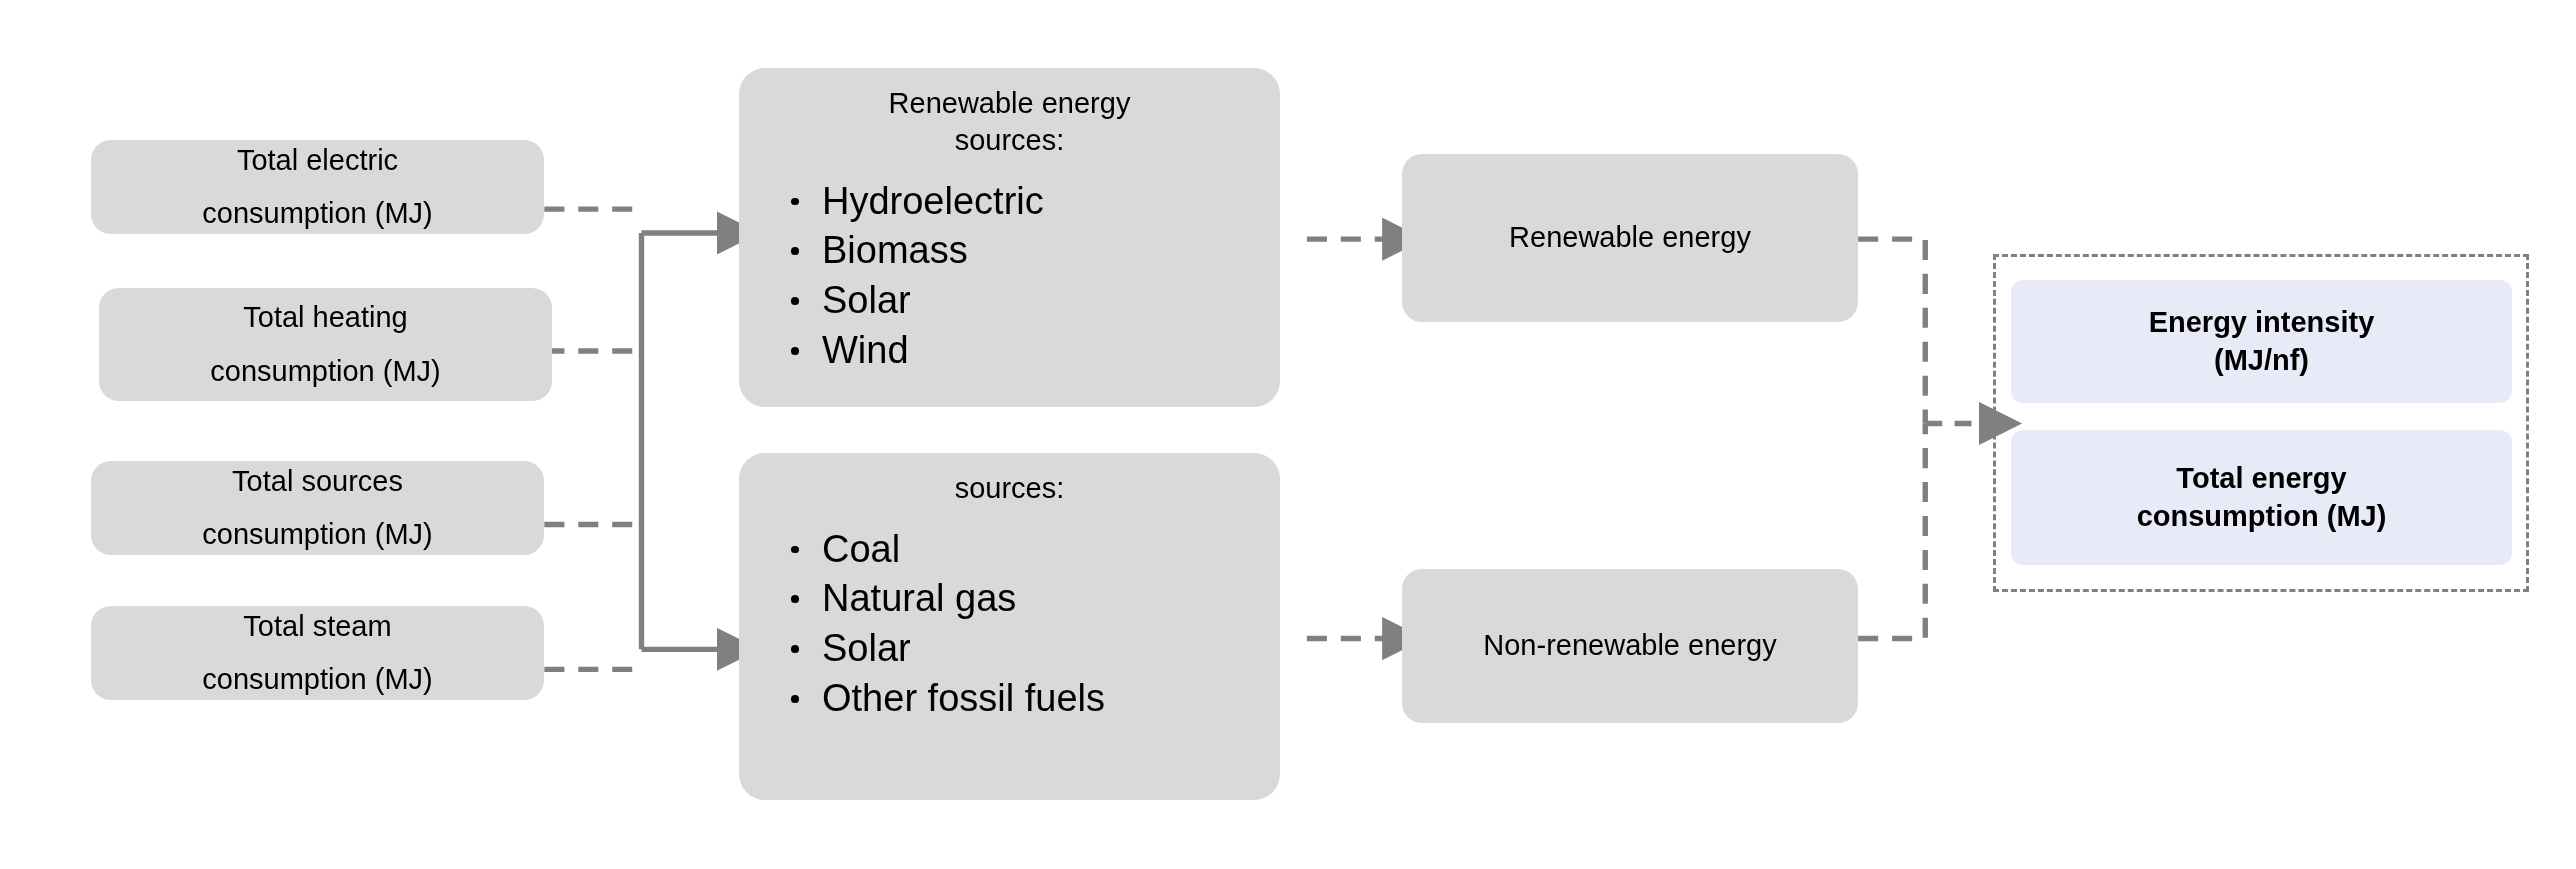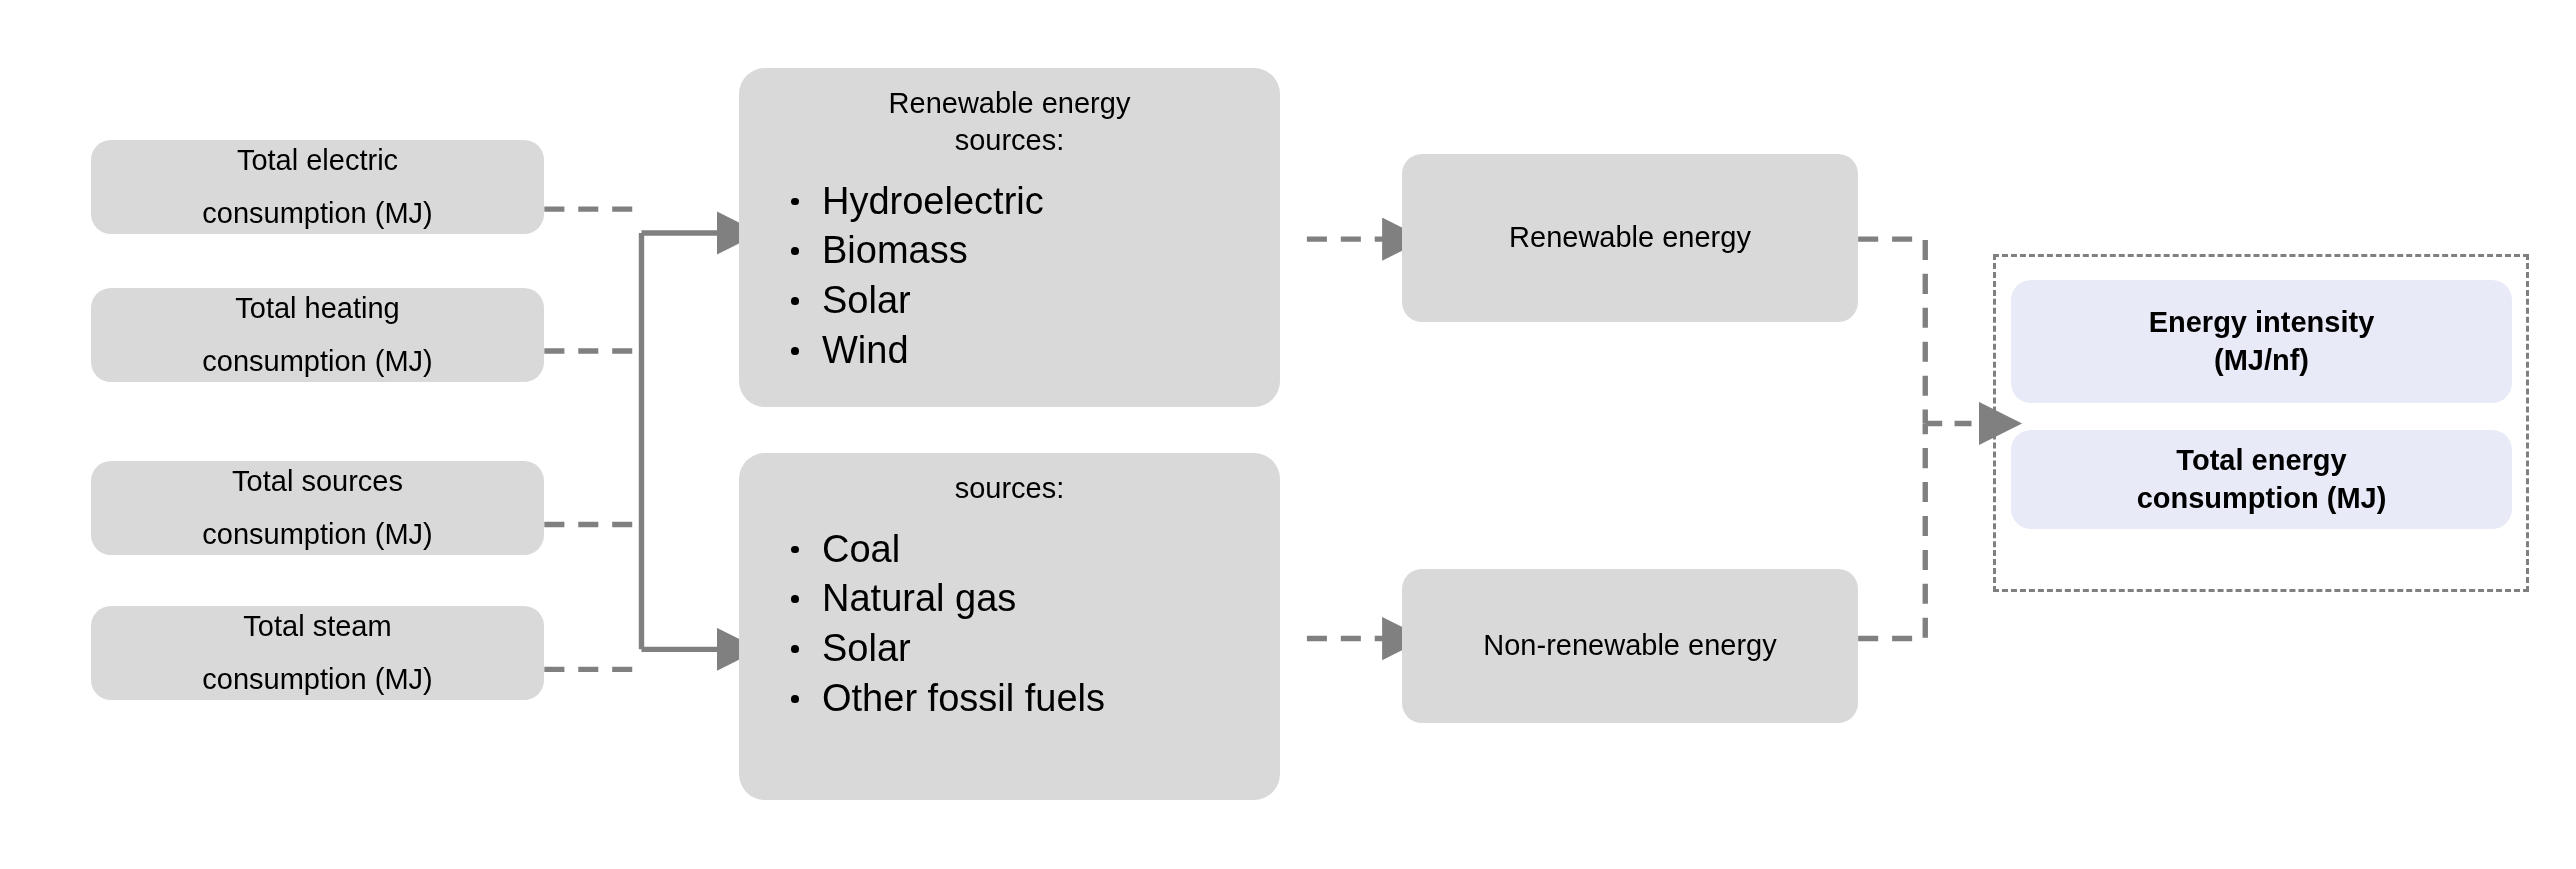--- a/index.html
+++ b/index.html
@@ -89,21 +89,21 @@
   .outcome-group {
     position: absolute;
     box-sizing: border-box;
     border: 3.9px dashed #808080;
     background: transparent;
   }
   .outcome-node {
     position: absolute;
     box-sizing: border-box;
     background: #e8ebf7;
-    border-radius: 20px;
+    border-radius: 12px;
     display: flex;
     flex-direction: column;
     align-items: center;
     justify-content: center;
     text-align: center;
     font-weight: bold;
     font-size: 29px;
     line-height: 1.3;
     color: #000000;
   }
@@ -150,21 +150,21 @@
     <path d="M 2410,828 L 2497,828 L 2497,549" fill="none" stroke="#808080" stroke-width="7" stroke-dasharray="26 18"></path>
 
     <path d="M 2497,549 L 2582,549" fill="none" stroke="#808080" stroke-width="7" stroke-dasharray="22 16" marker-end="url(#arrowDashed)"></path>
   </svg>
 
   <div class="node input-node" style="left:91px; top:140px; width:453px; height:94px;">
     <span class="line">Total electric</span>
     <span class="line">consumption (MJ)</span>
   </div>
 
-  <div class="node input-node" style="left:91px; top:288px; width:453px; height:94px;">
+  <div class="node input-node" style="left:99px; top:288px; width:453px; height:113px;">
     <span class="line">Total heating</span>
     <span class="line">consumption (MJ)</span>
   </div>
 
   <div class="node input-node" style="left:91px; top:461px; width:453px; height:94px;">
     <span class="line">Total sources</span>
     <span class="line">consumption (MJ)</span>
   </div>
 
   <div class="node input-node" style="left:91px; top:606px; width:453px; height:94px;">
@@ -205,19 +205,19 @@
     <span class="line">Non-renewable energy</span>
   </div>
 
   <div class="outcome-group" style="left:1993px; top:254px; width:536px; height:338px;"></div>
 
   <div class="outcome-node" style="left:2011px; top:280px; width:501px; height:123px;">
     <span class="line">Energy intensity</span>
     <span class="line">(MJ/nf)</span>
   </div>
 
-  <div class="outcome-node" style="left:2011px; top:430px; width:501px; height:99px;">
+  <div class="outcome-node" style="left:2011px; top:430px; width:501px; height:135px;">
     <span class="line">Total energy</span>
     <span class="line">consumption (MJ)</span>
   </div>
 
 </div>
 
 
 </body></html>

